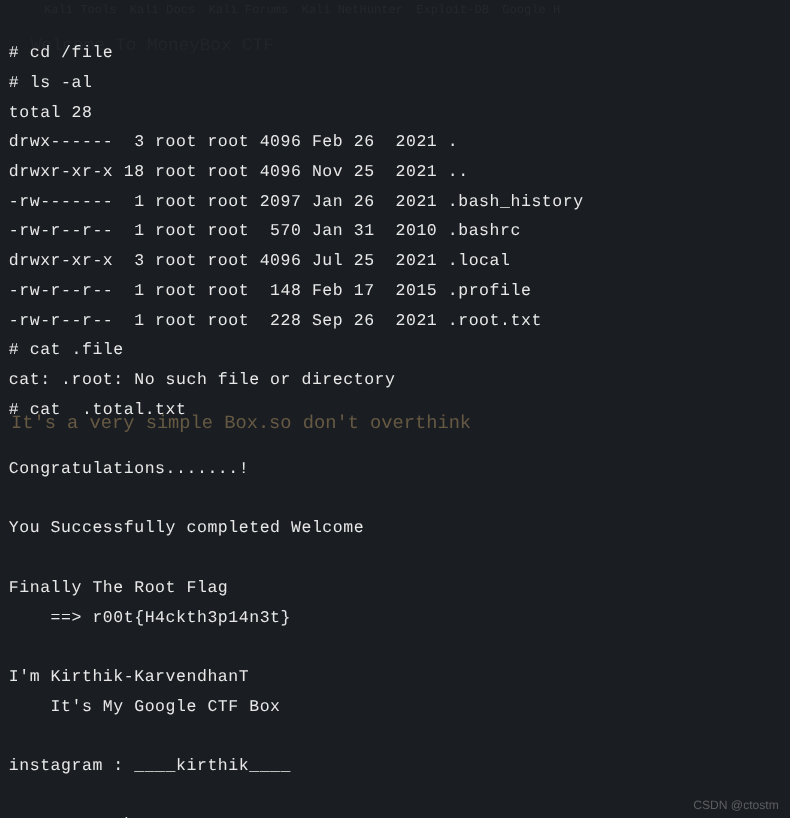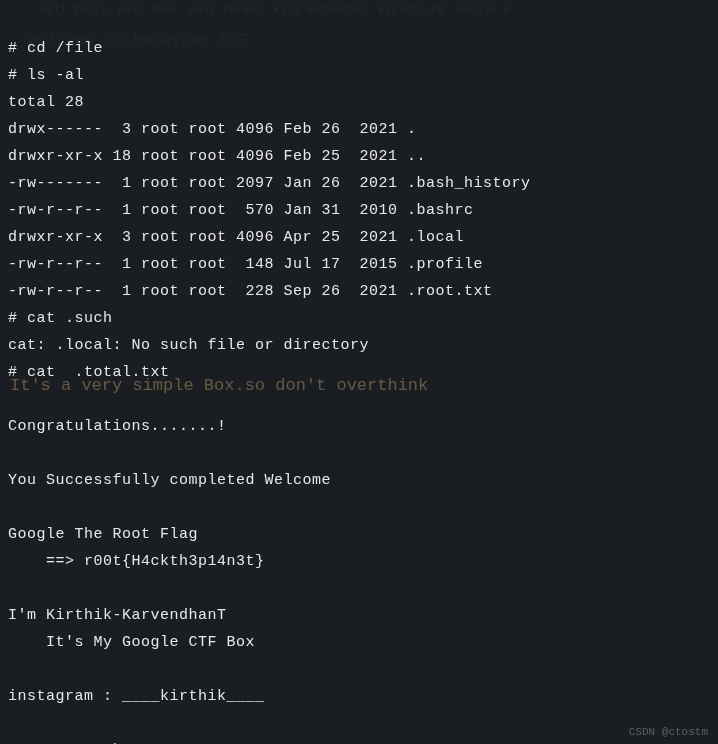--- a/index.html
+++ b/index.html
@@ -60,21 +60,21 @@
       opacity:0.55;
     }
     .watermark {
       position: absolute;
       bottom: 6px;
       right: 10px;
       font-size: 11px;
       color: #888;
       opacity: 0.6;
       z-index: 3;
-      font-family: Liberation Mono, monospace;
+      font-family: Liberation Sans, sans-serif;
     }
   </style>
 </head>
 <body>
 
 <div class="ghost-layer">
   <div class="ghost-tabs">
     <span class="ghost-tab">Kali Tools</span>
     <span class="ghost-tab">Kali Docs</span>
     <span class="ghost-tab">Kali Forums</span>
@@ -85,35 +85,35 @@
   <div class="ghost-sub">Welcome To MoneyBox CTF</div>
 </div>
 
 <div class="ghost-hint">It's a very simple Box.so don't overthink</div>
 
 <div class="terminal">
 <span># cd /file</span>
 <span># ls -al</span>
 <span>total 28</span>
 <span>drwx------  3 root root 4096 Feb 26  2021 .</span>
-<span>drwxr-xr-x 18 root root 4096 Feb 25  2021 ..</span>
+<span>drwxr-xr-x 18 root root 4096 Nov 25  2021 ..</span>
 <span>-rw-------  1 root root 2097 Jan 26  2021 .bash_history</span>
 <span>-rw-r--r--  1 root root  570 Jan 31  2010 .bashrc</span>
-<span>drwxr-xr-x  3 root root 4096 Apr 25  2021 .local</span>
-<span>-rw-r--r--  1 root root  148 Jul 17  2015 .profile</span>
+<span>drwxr-xr-x  3 root root 4096 Jul 25  2021 .local</span>
+<span>-rw-r--r--  1 root root  148 Feb 17  2015 .profile</span>
 <span>-rw-r--r--  1 root root  228 Sep 26  2021 .root.txt</span>
-<span># cat .such</span>
-<span>cat: .local: No such file or directory</span>
+<span># cat .file</span>
+<span>cat: .root: No such file or directory</span>
 <span># cat  .total.txt</span>
 <span></span>
 <span>Congratulations.......!</span>
 <span></span>
 <span>You Successfully completed Welcome</span>
 <span></span>
-<span>Google The Root Flag</span>
+<span>Finally The Root Flag</span>
 <span>    ==&gt; r00t{H4ckth3p14n3t}</span>
 <span></span>
 <span>I'm Kirthik-KarvendhanT</span>
 <span>    It's My Google CTF Box</span>
 <span></span>
 <span>instagram : ____kirthik____</span>
 <span></span>
 <span>See You Back....</span>
 </div>
 

